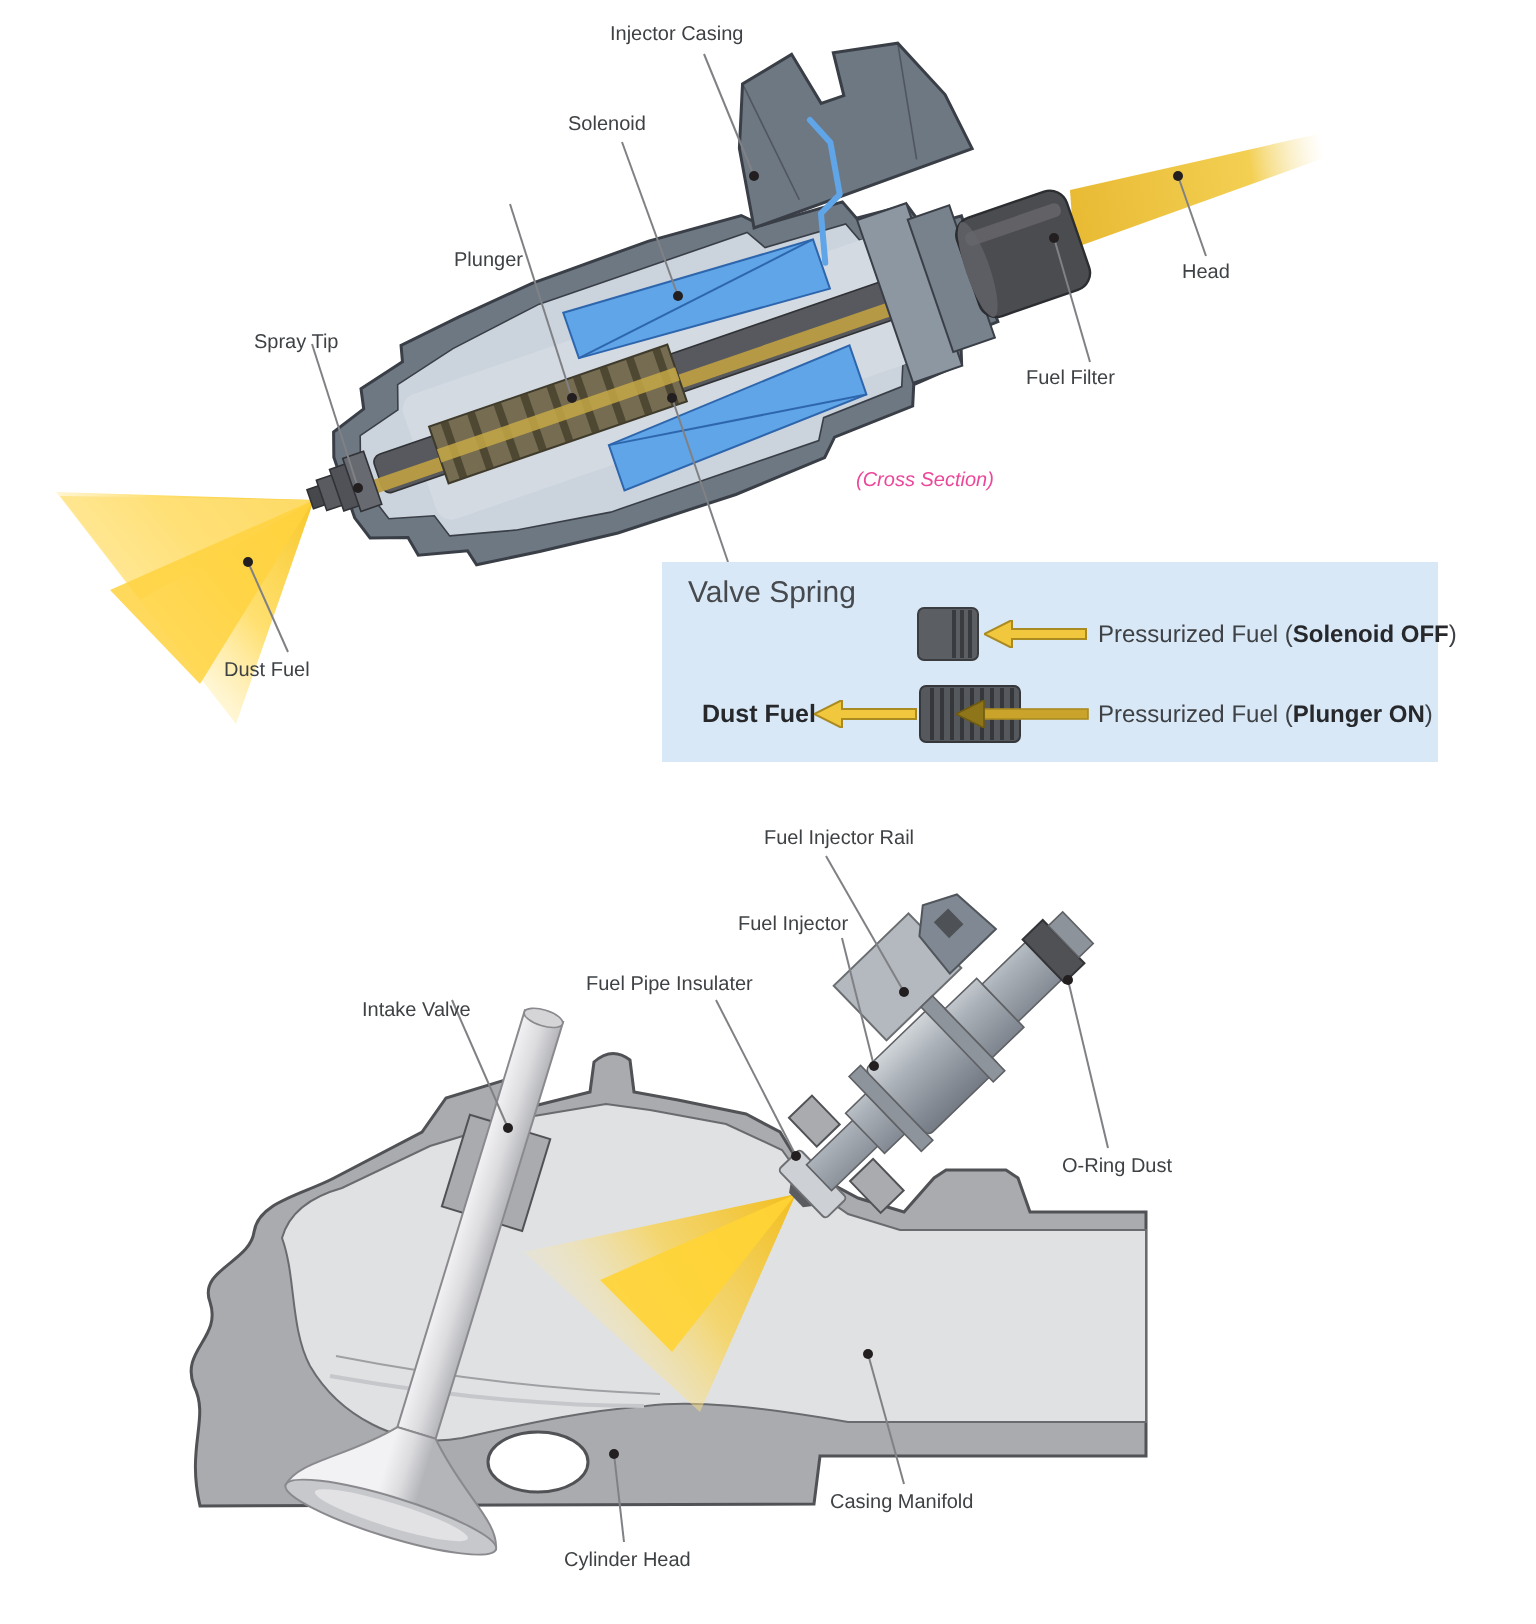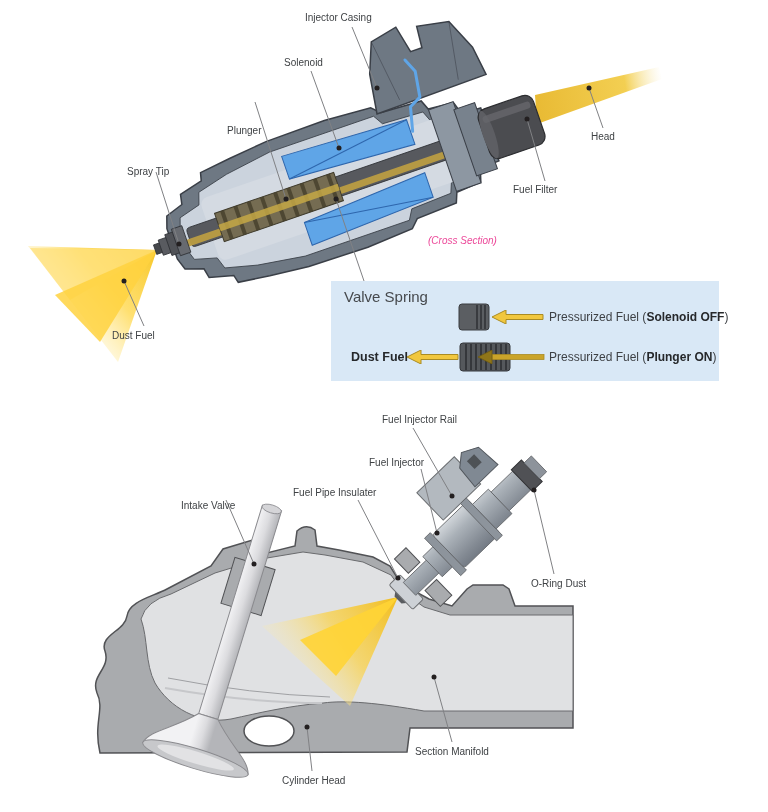--- a/index.html
+++ b/index.html
@@ -215,21 +215,21 @@
 <div class="lbl" style="left:591px;top:129px;">Head</div>
 <div class="lbl" style="left:513px;top:182px;">Fuel Filter</div>
 <div class="lbl italic" style="left:428px;top:233px;">(Cross Section)</div>
 <div class="lbl" style="left:112px;top:328px;">Dust Fuel</div>
 
 <div class="lbl" style="left:366px;top:412px;margin-left:16px;">Fuel Injector Rail</div>
 <div class="lbl" style="left:353px;top:455px;margin-left:16px;">Fuel Injector</div>
 <div class="lbl" style="left:181px;top:498px;">Intake Valve</div>
 <div class="lbl" style="left:293px;top:485px;">Fuel Pipe Insulater</div>
 <div class="lbl" style="left:531px;top:576px;">O-Ring Dust</div>
-<div class="lbl" style="left:415px;top:744px;">Section Manifold</div>
+<div class="lbl" style="left:415px;top:744px;">Casing Manifold</div>
 <div class="lbl" style="left:282px;top:773px;">Cylinder Head</div>
 
 <div id="legend">
   <div class="ltitle">Valve Spring</div>
 
   <svg style="left:127px;top:21px;" width="34" height="30">
     <rect x="1" y="2" width="30" height="26" rx="3" fill="#5b5e62" stroke="#3a3c40"></rect>
     <line x1="19" y1="3" x2="19" y2="27" stroke="#393b3f" stroke-width="2"></line>
     <line x1="23" y1="3" x2="23" y2="27" stroke="#393b3f" stroke-width="2"></line>
     <line x1="27" y1="3" x2="27" y2="27" stroke="#393b3f" stroke-width="2"></line>

